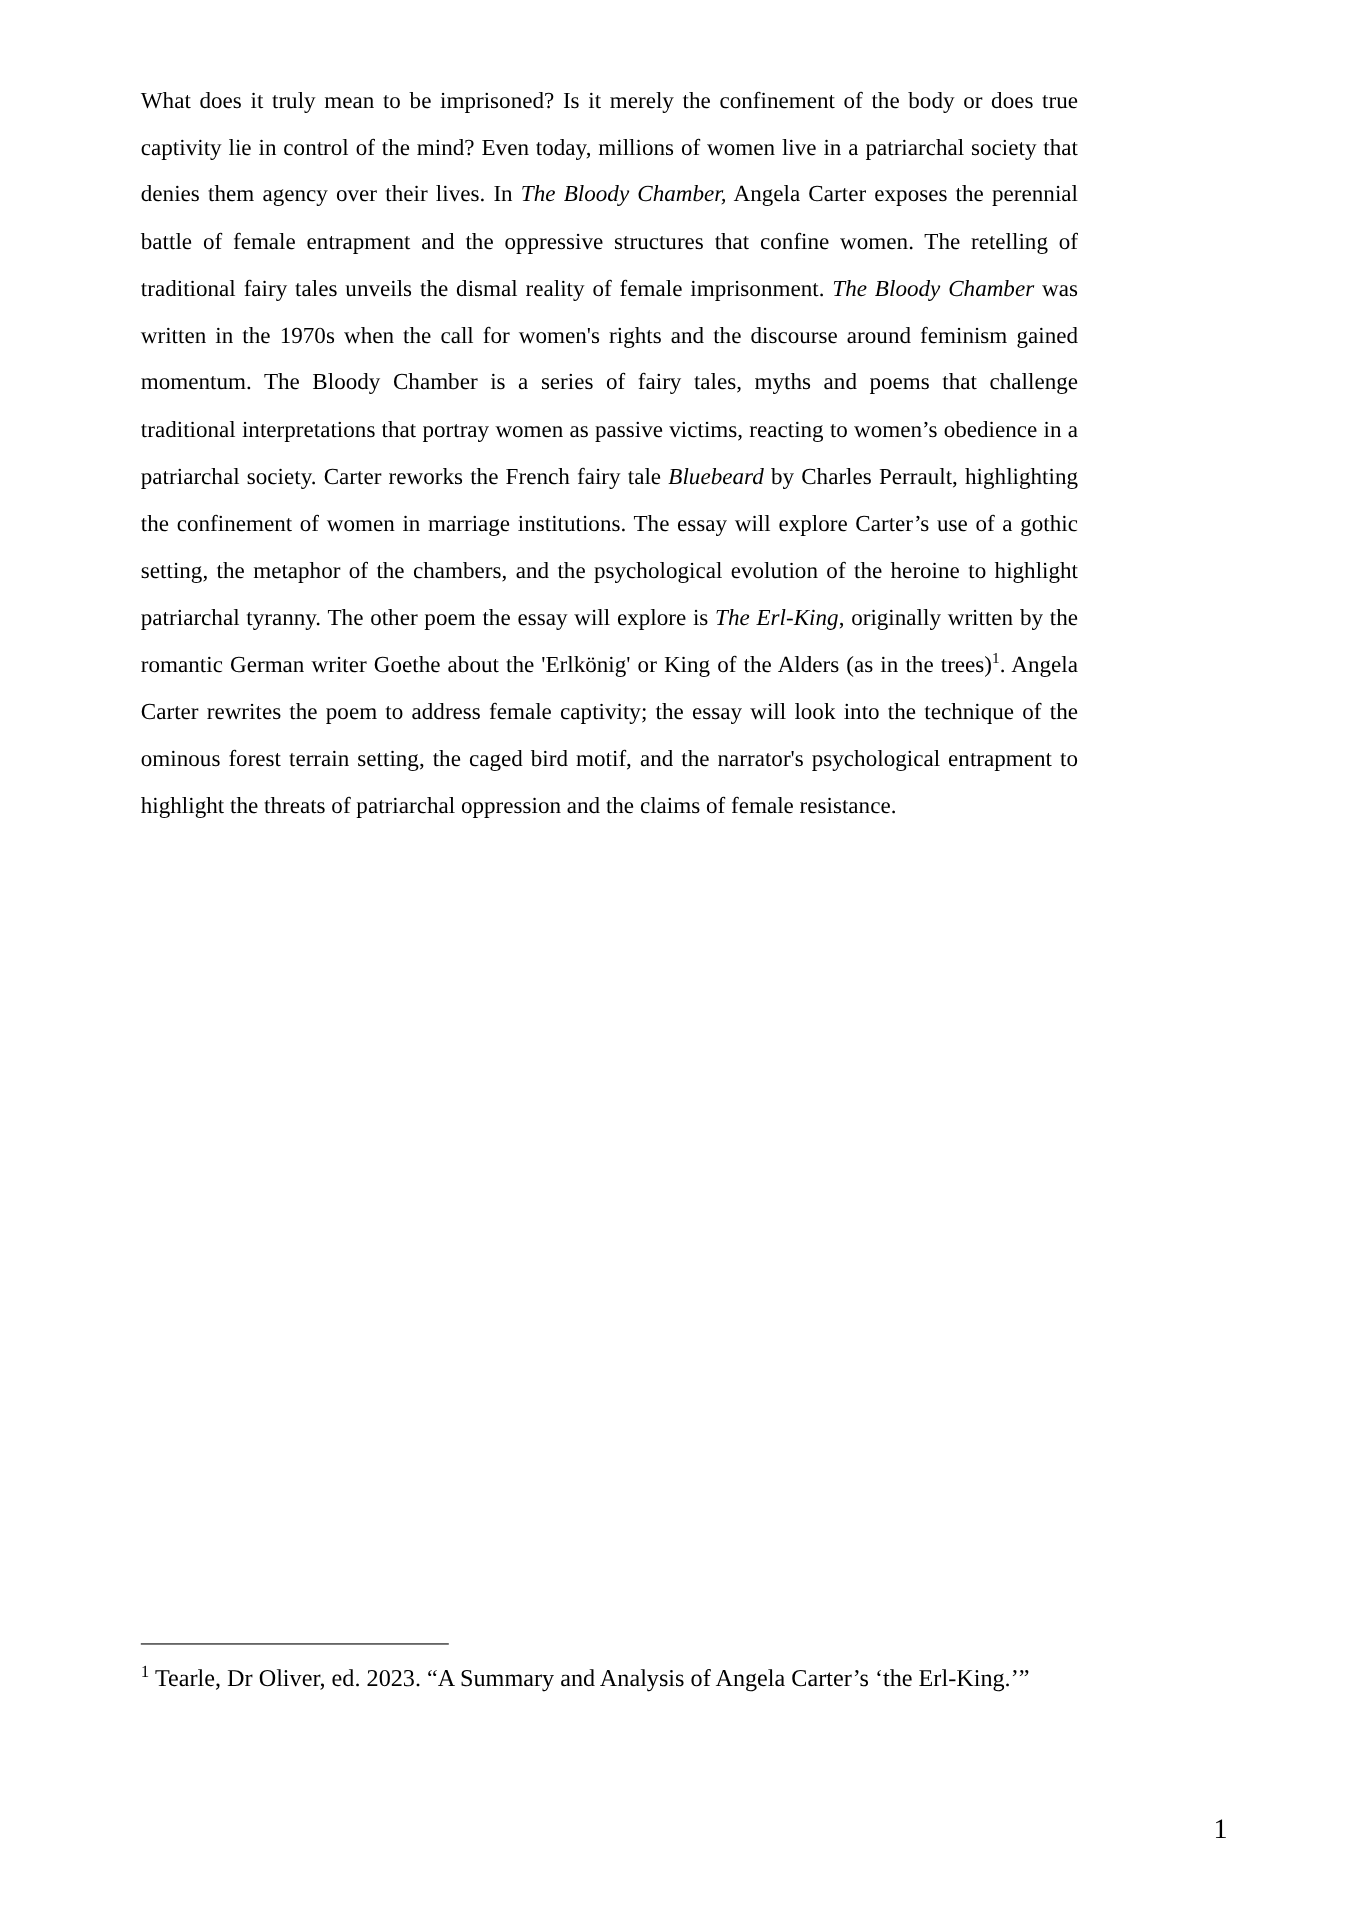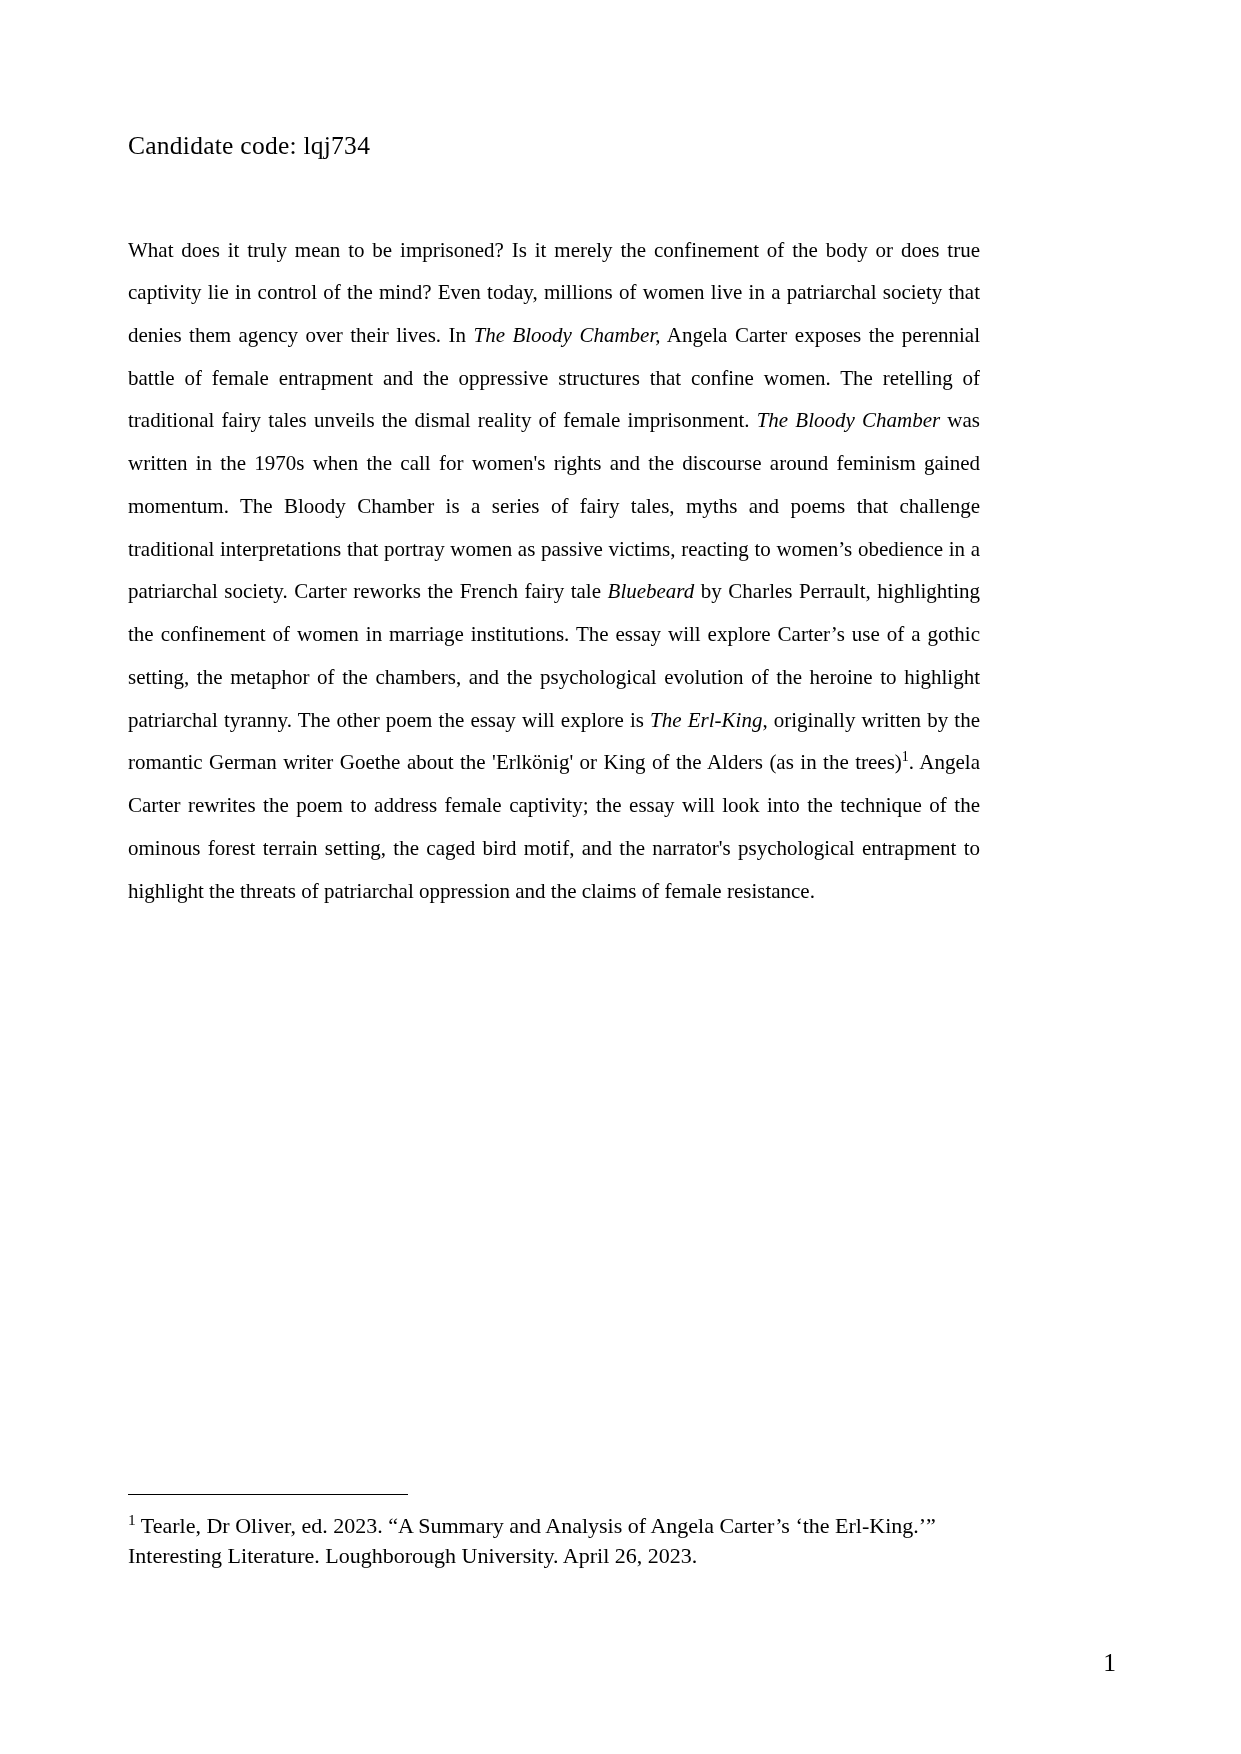--- a/index.html
+++ b/index.html
@@ -92,32 +92,30 @@
     text-align: right;
   }
 </style>
 </head>
 <body>
 
 <div class="page">
 
   <div class="content">
 
-    <div class="header-line">Candidate code: lqj734</div>
 
 
     <div class="body-block">
       <p><span>What does it truly mean to be imprisoned? Is it merely the confinement of the body or does true captivity lie in control of the mind? Even today, millions of women live in a patriarchal society that denies them agency over their lives. In </span><span class="ital">The Bloody Chamber,</span><span> Angela Carter exposes the perennial battle of female entrapment and the oppressive structures that confine women. The retelling of traditional fairy tales unveils the dismal reality of female imprisonment. </span><span class="ital">The Bloody Chamber</span><span> was written in the 1970s when the call for women's rights and the discourse around feminism gained momentum. The Bloody Chamber is a series of fairy tales, myths and poems that challenge traditional interpretations that portray women as passive victims, reacting to women’s obedience in a patriarchal society. Carter reworks the French fairy tale </span><span class="ital">Bluebeard</span><span> by Charles Perrault, highlighting the confinement of women in marriage institutions. The essay will explore Carter’s use of a gothic setting, the metaphor of the chambers, and the psychological evolution of the heroine to highlight patriarchal tyranny. The other poem the essay will explore is </span><span class="ital">The Erl-King</span><span>, originally written by the romantic German writer Goethe about the 'Erlkönig' or King of the Alders (as in the trees)</span><sup class="fnref">1</sup><span>. Angela Carter rewrites the poem to address female captivity; the essay will look into the technique of the ominous forest terrain setting, the caged bird motif, and the narrator's psychological entrapment to highlight the threats of patriarchal oppression and the claims of female resistance.</span></p>
     </div>
 
   </div>
 
   <div class="footnote-area">
     <div class="fn-rule"></div>
     <div class="footnote">
       <div><sup>1</sup><span> Tearle, Dr Oliver, ed. 2023. “A Summary and Analysis of Angela Carter’s ‘the Erl-King.’”</span></div>
-      <div>Interesting Literature. Loughborough University. April 26, 2023.</div>
     </div>
   </div>
 
   <div class="page-number">1</div>
 
 </div>
 
 </body></html>

